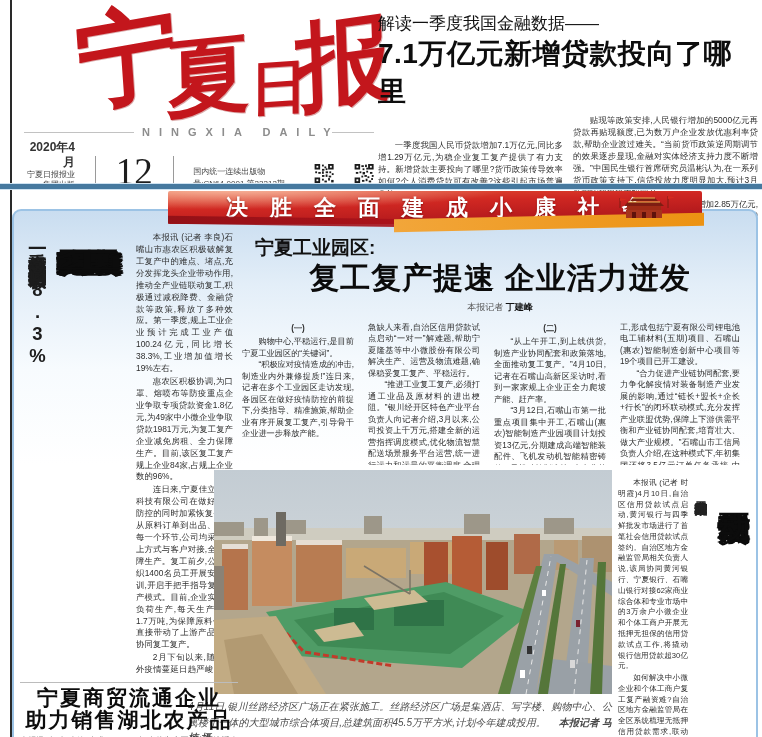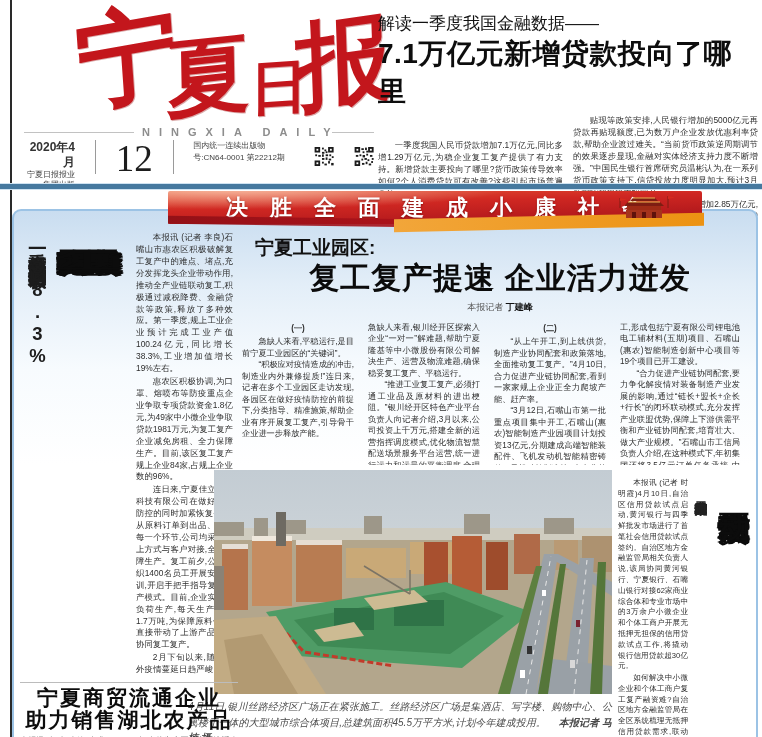--- a/index.html
+++ b/index.html
@@ -7,21 +7,21 @@
         font-family:"Liberation Sans","DejaVu Sans",sans-serif;color:#222;}
   .abs{position:absolute;}
   .clip{overflow:hidden;}
 
   
   .edge-rule{left:10px;top:0;width:2px;height:737px;background:#2a2a2a;}
   .logo-char{position:absolute;color:#c3161c;font-weight:900;line-height:1;
              text-shadow:1px 1px 0 rgba(150,10,10,.35);}
   .eng-title{letter-spacing:9px;font-size:11px;color:#8d8d8d;font-weight:bold;}
   .mast-line{height:1px;background:#c2c2c2;}
-  .dateblock{display:flex;align-items:flex-start;gap:20px;}
+  .dateblock{display:flex;align-items:flex-end;gap:20px;}
   .date-left{text-align:right;line-height:1.25;}
   .date-left .l1{font-size:12px;font-weight:bold;color:#333;}
   .date-left .l2{font-size:8px;color:#444;}
   .vsep{width:1px;height:34px;background:#9a9a9a;}
   .day-num{font-size:37px;color:#1d1d1d;font-weight:500;line-height:1;font-family:Liberation Serif, serif;}
   .date-right{line-height:1.5;}
   .date-right .l1{font-size:10px;font-weight:bold;color:#2e2e2e;}
   .date-right .l2{font-size:8px;color:#444;}
   .qr{width:33px;height:33px;}
 
@@ -229,32 +229,32 @@
   </div>
 
   <div class="abs c-head" style="left:252px;top:258px;width:496px;">复工复产提速 企业活力迸发</div>
   <div class="abs c-kicker" style="left:255px;top:235px;">宁夏工业园区:</div>
   <div class="abs c-byline" style="left:252px;top:301px;width:496px;">
     <span>本报记者</span> <b>丁建峰</b>
   </div>
 
   <div class="abs smallbody clip" style="left:242px;top:322px;width:112px;height:143px;">
     <p class="seclabel">(一)</p>
-    <p>急缺人来看,平稳运行,是目前宁夏工业园区的“关键词”。</p>
+    <p>购物中心,平稳运行,是目前宁夏工业园区的“关键词”。</p>
     <p>“积极应对疫情造成的冲击,制造业内外兼修提质!”连日来,记者在多个工业园区走访发现,各园区在做好疫情防控的前提下,分类指导、精准施策,帮助企业有序开展复工复产,引导骨干企业进一步释放产能。</p>
 
   </div>
   <div class="abs smallbody clip" style="left:368px;top:322px;width:112px;height:143px;">
-    <p style="text-indent:0;">急缺人来看,银川经开区探索入企业“一对一”解难题,帮助宁夏隆基等中小微股份有限公司解决生产、运营及物流难题,确保稳妥复工复产、平稳运行。</p>
+    <p style="text-indent:0;">急缺人来看,自治区信用贷款试点启动“一对一”解难题,帮助宁夏隆基等中小微股份有限公司解决生产、运营及物流难题,确保稳妥复工复产、平稳运行。</p>
     <p>“推进工业复工复产,必须打通工业品及原材料的进出梗阻。”银川经开区特色产业平台负责人向记者介绍,3月以来,公司投资上千万元,搭建全新的运营指挥调度模式,优化物流智慧配送场景服务平台运营,统一进行运力和运量的平衡调度,合理安排运输,在宝贵的窗口期推动复工复产的同时,全力为区内企业解决物流难题。</p>
 
   </div>
   <div class="abs smallbody clip" style="left:494px;top:322px;width:112px;height:143px;">
     <p class="seclabel">(二)</p>
-    <p>“从上午开工,到上线供货,制造产业协同配套和政策落地,全面推动复工复产。”4月10日,合力促进产业链协同配套,看到一家家规上企业正全力爬坡产能、赶产率。</p>
+    <p>“从上午开工,到上线供货,制造产业协同配套和政策落地,全面推动复工复产。”4月10日,记者在石嘴山高新区采访时,看到一家家规上企业正全力爬坡产能、赶产率。</p>
     <p>“3月12日,石嘴山市第一批重点项目集中开工,石嘴山(惠农)智能制造产业园项目计划投资13亿元,分期建成高端智能装配件、飞机发动机智能精密铸件、风机叶轮制造等5个产业基地。”石嘴山高新区相关负责人介绍,预计项目投产后新增年产值30亿元,新增利税3亿元。</p>
 
   </div>
   <div class="abs smallbody clip" style="left:620px;top:322px;width:120px;height:143px;">
     <p style="text-indent:0;">工,形成包括宁夏有限公司锂电池电工辅材料(五期)项目、石嘴山(惠农)智能制造创新中心项目等19个项目已开工建设。</p>
     <p>“合力促进产业链协同配套,要力争化解疫情对装备制造产业发展的影响,通过“链长+盟长+企长+行长”的闭环联动模式,充分发挥产业联盟优势,保障上下游供需平衡和产业链协同配套,培育壮大、做大产业规模。”石嘴山市工信局负责人介绍,在这种模式下,年初集团还将3.5亿元订单任务承接,由装备园内配套中小企业配套完成,拉动产业链上下游配套和定向发展。</p>
 
   </div>
 
   <svg class="abs photo" viewBox="0 0 398 224" preserveAspectRatio="none">

